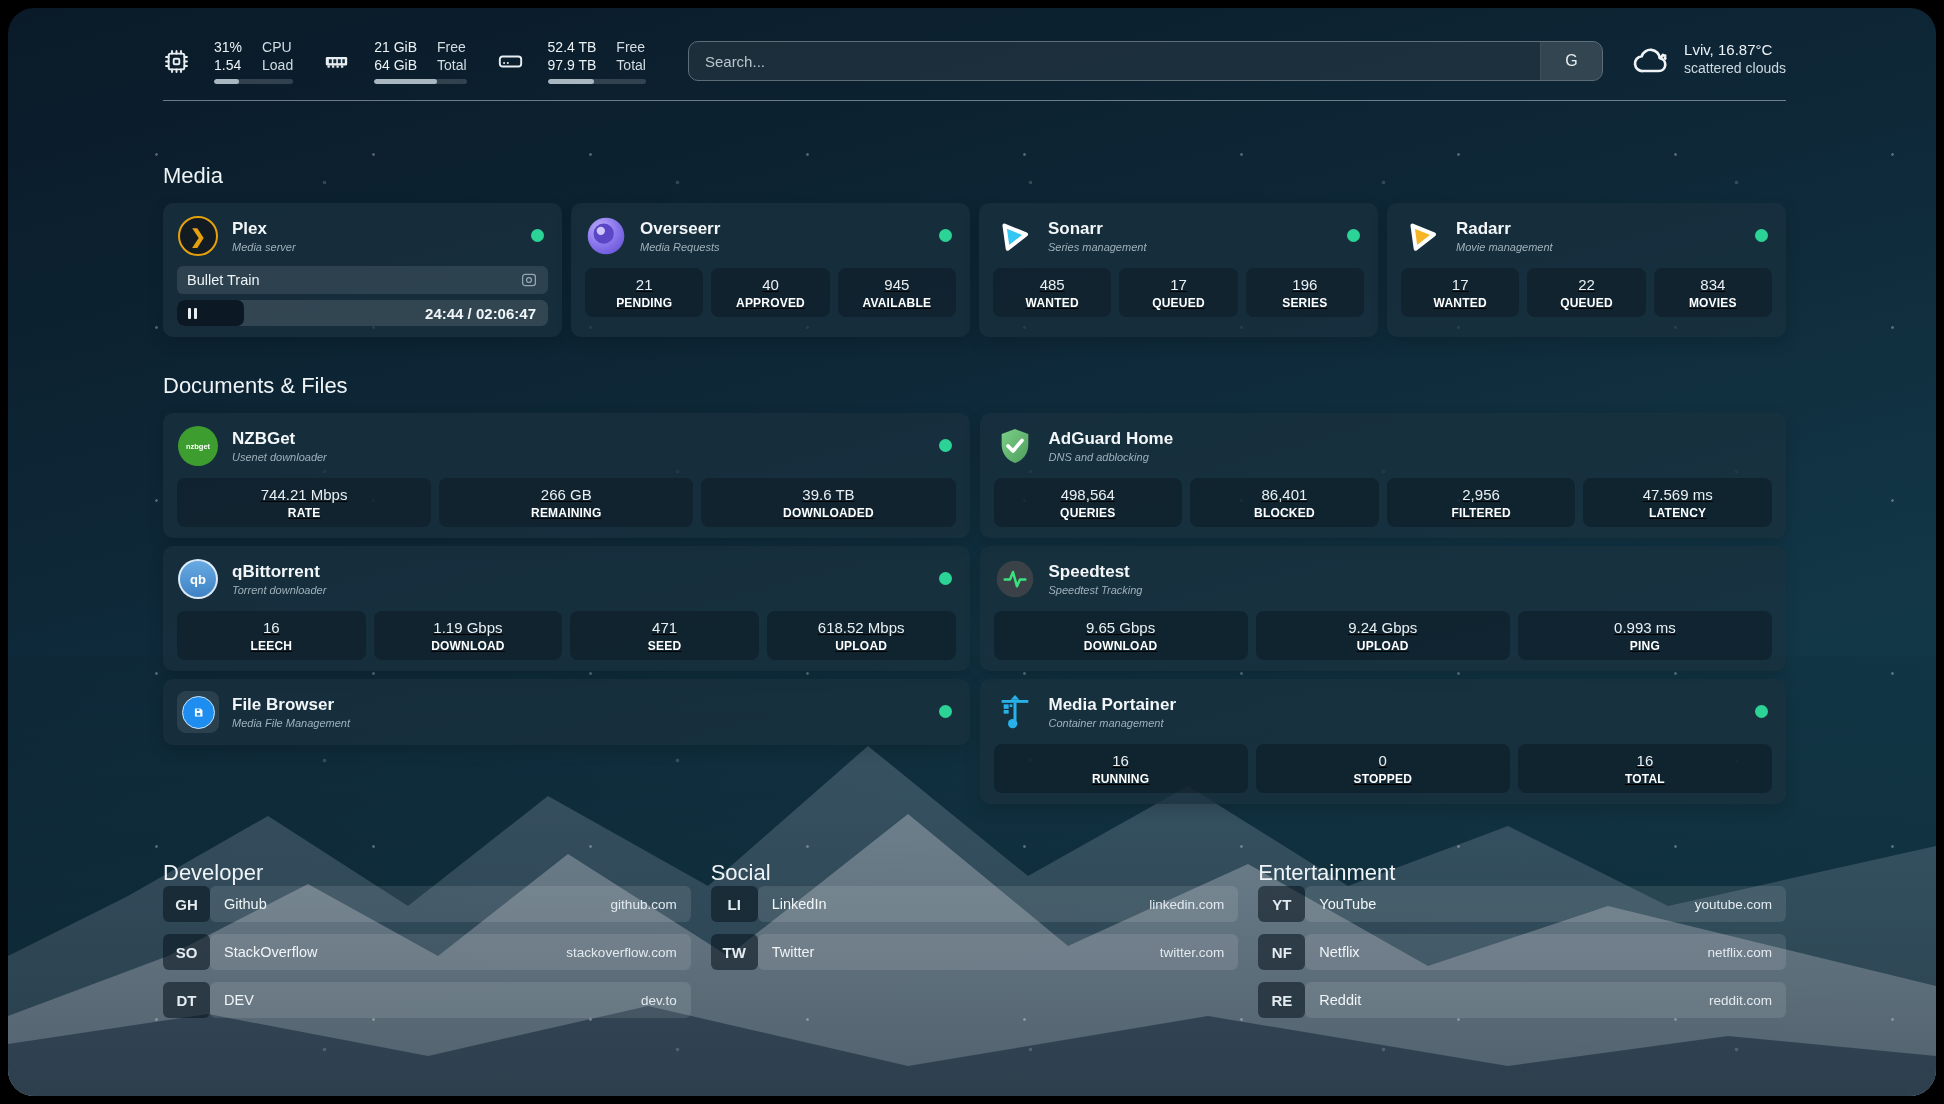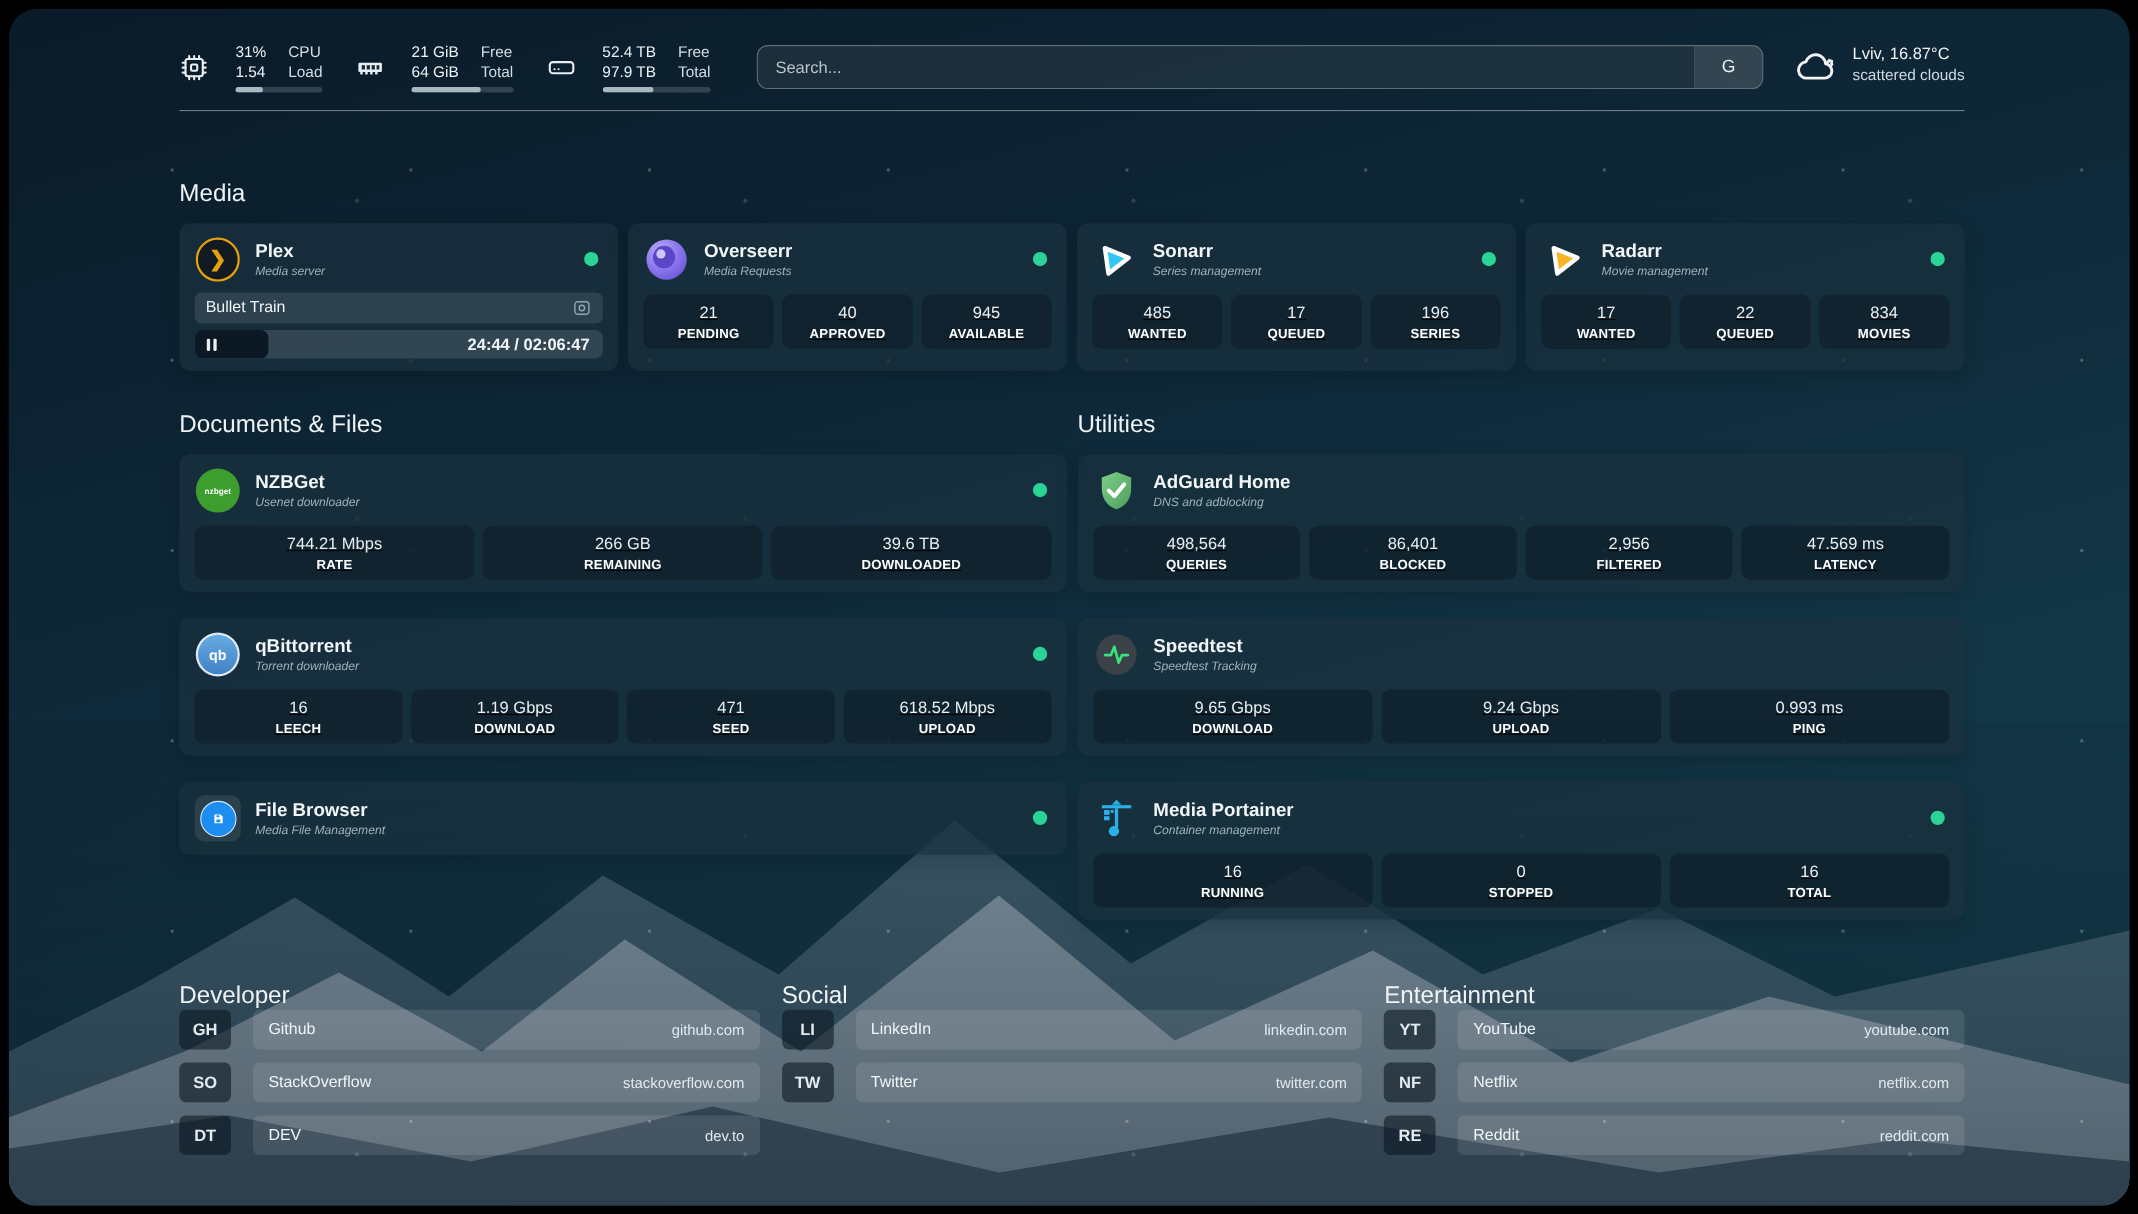--- a/index.html
+++ b/index.html
@@ -46,21 +46,21 @@
   .wtxt div:last-child  { font-size:14px; color:#cfdae0; margin-top:2px; }
   .divider { height:1px; background:rgba(188,203,213,0.55); margin-top:16px; }
 
   
   .sec-title { font-size:22px; font-weight:400; color:#eef3f6; }
   .media-title { margin-top:62px; margin-bottom:14px; }
   .media-grid { display:grid; grid-template-columns:repeat(4,1fr); gap:9px; }
   .row2-heads { display:grid; grid-template-columns:1fr 1fr; gap:10px;
                 margin-top:36px; margin-bottom:14px; }
   .two-col { display:grid; grid-template-columns:1fr 1fr; gap:10px; align-items:start; }
-  .col { display:flex; flex-direction:column; gap:24px; }
+  .col { display:flex; flex-direction:column; gap:8px; }
 
   
   .card { background:rgba(25,49,62,0.74); border-radius:10px; padding:11px 14px;
           position:relative; box-shadow:0 6px 16px rgba(0,0,0,0.15); }
   .card-head { display:flex; align-items:center; gap:13px; height:44px; }
   .svc-icon { width:42px; height:42px; flex:0 0 auto; display:flex;
               align-items:center; justify-content:center; }
   .titles .t { font-size:17px; font-weight:600; color:#f2f6f8; }
   .titles .s { font-size:11px; color:#9fb1bb; margin-top:2px;font-style:italic; }
   .dot { position:absolute; top:26px; right:18px; width:13px; height:13px;
@@ -90,21 +90,21 @@
   .pbar { margin-top:6px; height:26px; background:rgba(255,255,255,0.12); border-radius:7px;
           position:relative; display:flex; align-items:center; overflow:hidden; }
   .ppill { height:100%; background:#0c1925; border-radius:7px;
            display:flex; align-items:center; padding-left:11px; gap:3px; }
   .pause-bar { width:3px; height:11px; background:#e9eef2; border-radius:1px; display:inline-block; }
   .ptime { position:absolute; right:12px; font-size:15px; font-weight:700; color:#f2f6f8; }
 
   
   .bookmarks-grid { display:grid; grid-template-columns:1fr 1fr 1fr; gap:20px; margin-top:56px; }
   .bm-title { }
-  .bm-row { display:flex; height:36px; margin-bottom:12px; gap:20px; cursor:pointer;justify-content:space-between; }
+  .bm-row { display:flex; height:36px; margin-bottom:12px; gap:0; cursor:pointer;justify-content:space-between; }
   .bm-abbr { width:47px; background:rgba(9,22,31,0.58); border-radius:6px; flex:0 0 auto;
              display:flex; align-items:center; justify-content:center;
              font-size:15px; font-weight:600; color:#e3ebf0; }
   .bm-body { flex:1; background:rgba(255,255,255,0.10); border-radius:6px;
              display:flex; align-items:center; justify-content:space-between; padding:0 14px; }
   .bm-name { font-size:14.5px; color:#f0f5f7; }
   .bm-url  { font-size:13.5px; color:#e2eaef; }
   svg { display:block; }
 </style>
 </head>
@@ -334,21 +334,20 @@
           <div class="stat">
             <div class="v">834</div>
             <div class="l">MOVIES</div>
           </div>
         </div>
       </div>
     </div>
 
     <div class="row2-heads">
       <div class="sec-title">Documents &amp; Files</div>
-      <div class="sec-title">Utilities</div>
     </div>
 
     <div class="two-col">
 
       <div class="col">
 
         <div class="card">
           <div class="card-head">
             <div class="svc-icon">
                 <div class="icon-circle nzb-circle">nzbget</div>

